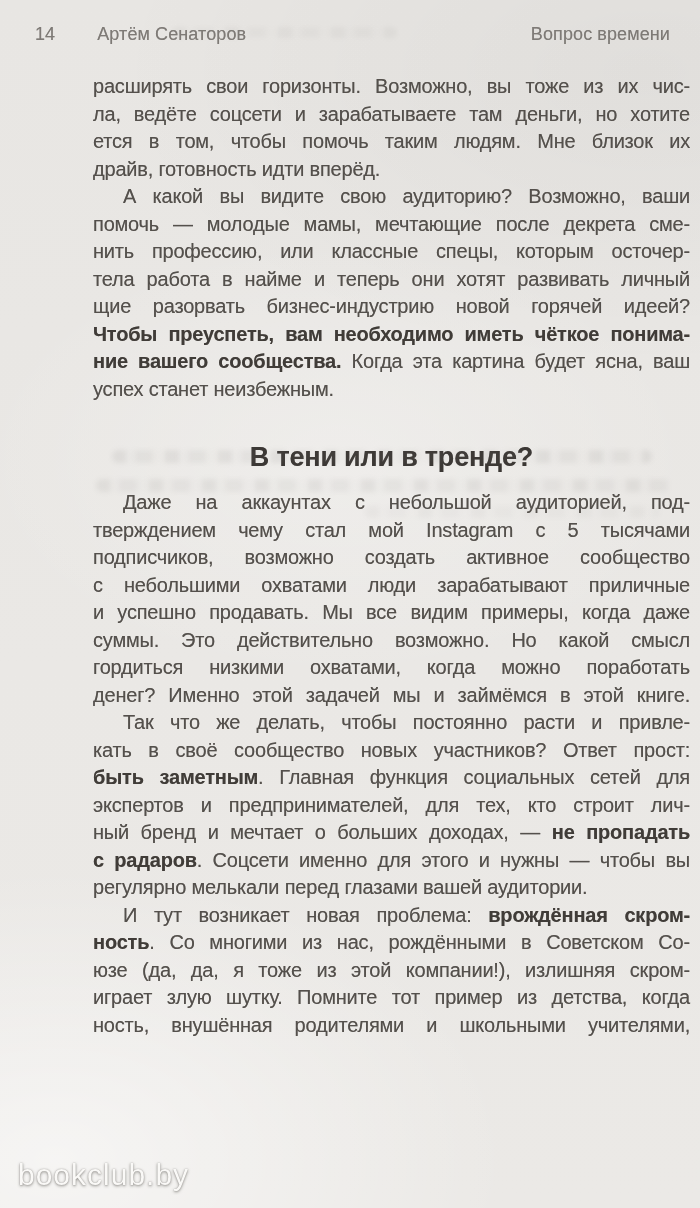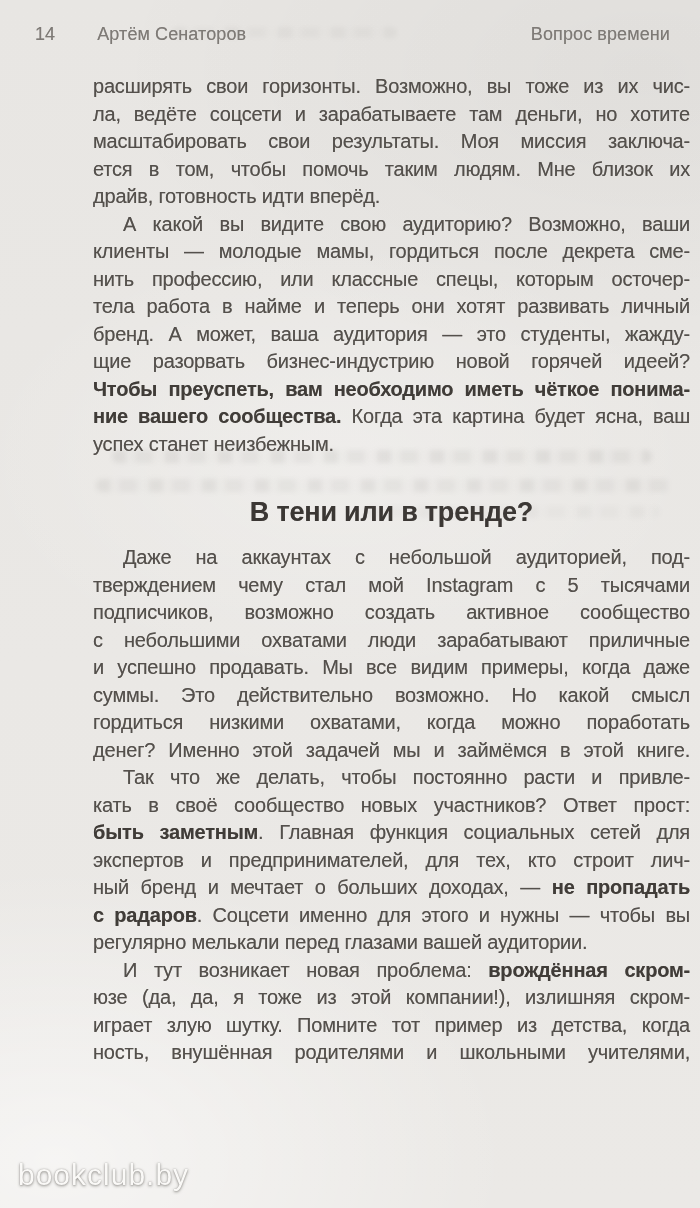--- a/index.html
+++ b/index.html
@@ -93,30 +93,28 @@
     <span class="running-title">Вопрос времени</span>
   </header>
 
   <div class="bleed b3"></div>
 
   <main class="page-body">
     <div id="body-text">
         <div class="para">
           <div class="line"><span class="r">расширять свои горизонты. Возможно, вы тоже из их чис-</span></div>
           <div class="line"><span class="r">ла, ведёте соцсети и зарабатываете там деньги, но хотите</span></div>
-          <div class="line"><span class="r">масштабировать свои результаты. Моя миссия заключа-</span></div>
           <div class="line"><span class="r">ется в том, чтобы помочь таким людям. Мне близок их</span></div>
           <div class="line last"><span class="r">драйв, готовность идти вперёд.</span></div>
         </div>
         <div class="para">
           <div class="line indent"><span class="r">А какой вы видите свою аудиторию? Возможно, ваши</span></div>
-          <div class="line"><span class="r">клиенты — молодые мамы, гордиться после декрета сме-</span></div>
+          <div class="line"><span class="r">помочь — молодые мамы, мечтающие после декрета сме-</span></div>
           <div class="line"><span class="r">нить профессию, или классные спецы, которым осточер-</span></div>
           <div class="line"><span class="r">тела работа в найме и теперь они хотят развивать личный</span></div>
-          <div class="line"><span class="r">бренд. А может, ваша аудитория — это студенты, жажду-</span></div>
           <div class="line"><span class="r">щие разорвать бизнес-индустрию новой горячей идеей?</span></div>
           <div class="line"><span class="b">Чтобы преуспеть, вам необходимо иметь чёткое понима-</span></div>
           <div class="line"><span class="b">ние вашего сообщества.</span><span class="r"> Когда эта картина будет ясна, ваш</span></div>
           <div class="line last"><span class="r">успех станет неизбежным.</span></div>
         </div>
         <h2 class="section-heading">В тени или в тренде?</h2>
         <div class="para">
           <div class="line indent"><span class="r">Даже на аккаунтах с небольшой аудиторией, под-</span></div>
           <div class="line"><span class="r">тверждением чему стал мой Instagram с 5 тысячами</span></div>
           <div class="line"><span class="r">подписчиков, возможно создать активное сообщество</span></div>
@@ -130,20 +128,21 @@
           <div class="line indent"><span class="r">Так что же делать, чтобы постоянно расти и привле-</span></div>
           <div class="line"><span class="r">кать в своё сообщество новых участников? Ответ прост:</span></div>
           <div class="line"><span class="b">быть заметным</span><span class="r">. Главная функция социальных сетей для</span></div>
           <div class="line"><span class="r">экспертов и предпринимателей, для тех, кто строит лич-</span></div>
           <div class="line"><span class="r">ный бренд и мечтает о больших доходах, — </span><span class="b">не пропадать</span></div>
           <div class="line"><span class="b">с радаров</span><span class="r">. Соцсети именно для этого и нужны — чтобы вы</span></div>
           <div class="line last"><span class="r">регулярно мелькали перед глазами вашей аудитории.</span></div>
         </div>
         <div class="para">
           <div class="line indent"><span class="r">И тут возникает новая проблема: </span><span class="b">врождённая скром-</span></div>
+          <div class="line"><span class="b">ность</span><span class="r">. Со многими из нас, рождёнными в Советском Со-</span></div>
           <div class="line"><span class="r">юзе (да, да, я тоже из этой компании!), излишняя скром-</span></div>
           <div class="line"><span class="r">играет злую шутку. Помните тот пример из детства, когда</span></div>
           <div class="line"><span class="r">ность, внушённая родителями и школьными учителями,</span></div>
         </div>
       </div>
   </main>
 
   <div class="bleed b1"></div>
   <div class="bleed b2"></div>
   <div class="bleed b4"></div>

